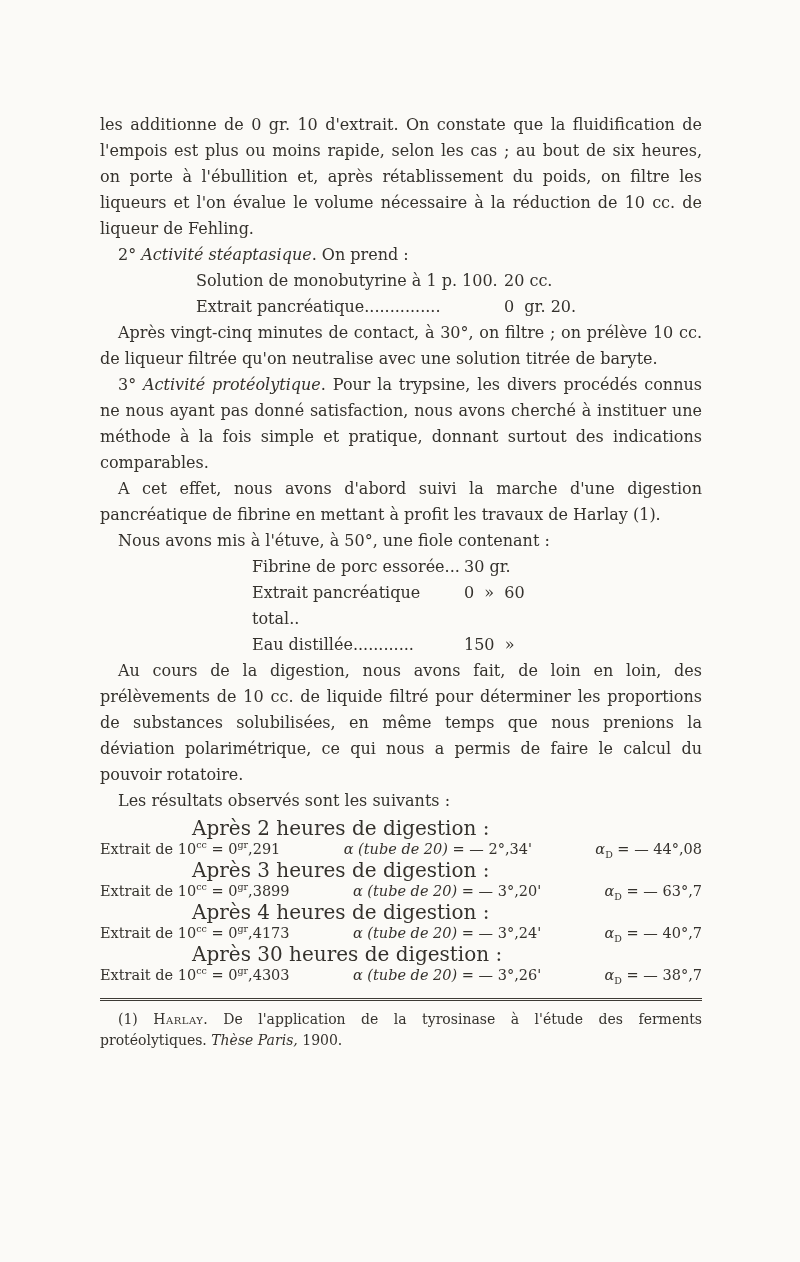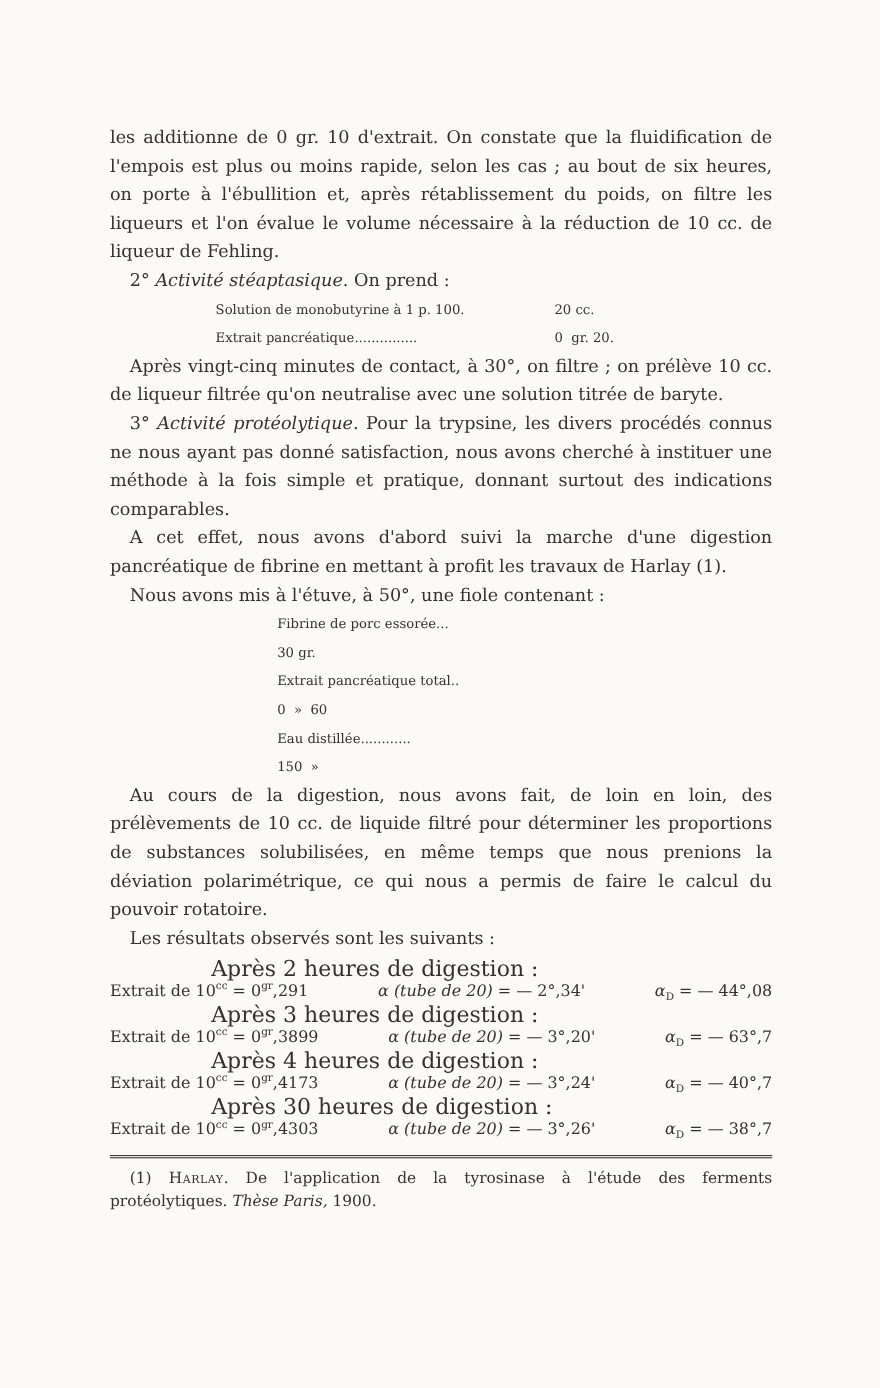--- a/index.html
+++ b/index.html
@@ -53,26 +53,26 @@
     line-height: 26px;
     text-align: justify;
     text-indent: 18px;
   }
   .body-p.no-indent { text-indent: 0; }
   .body-p i { font-style: italic; }
   
   .recipe { margin: 0; }
   .recipe-row {
     display: flex;
-    font-size: 12px;
+    font-size: 16px;
     line-height: 26px;
   }
   .recipe-1 .recipe-row { padding-left: 96px; }
   .recipe-1 .recipe-label { width: 308px; }
-  .recipe-2 .recipe-row { padding-left: 152px; flex-direction: column; }
+  .recipe-2 .recipe-row { padding-left: 152px; }
   .recipe-2 .recipe-label { width: 212px; }
   .recipe-label, .recipe-value { white-space: pre-wrap; }
   
   .results { margin-top: 4px; }
   .res-heading {
     font-size: 20px;
     line-height: 21px;
     padding-left: 92px;
   }
   .res-line {

